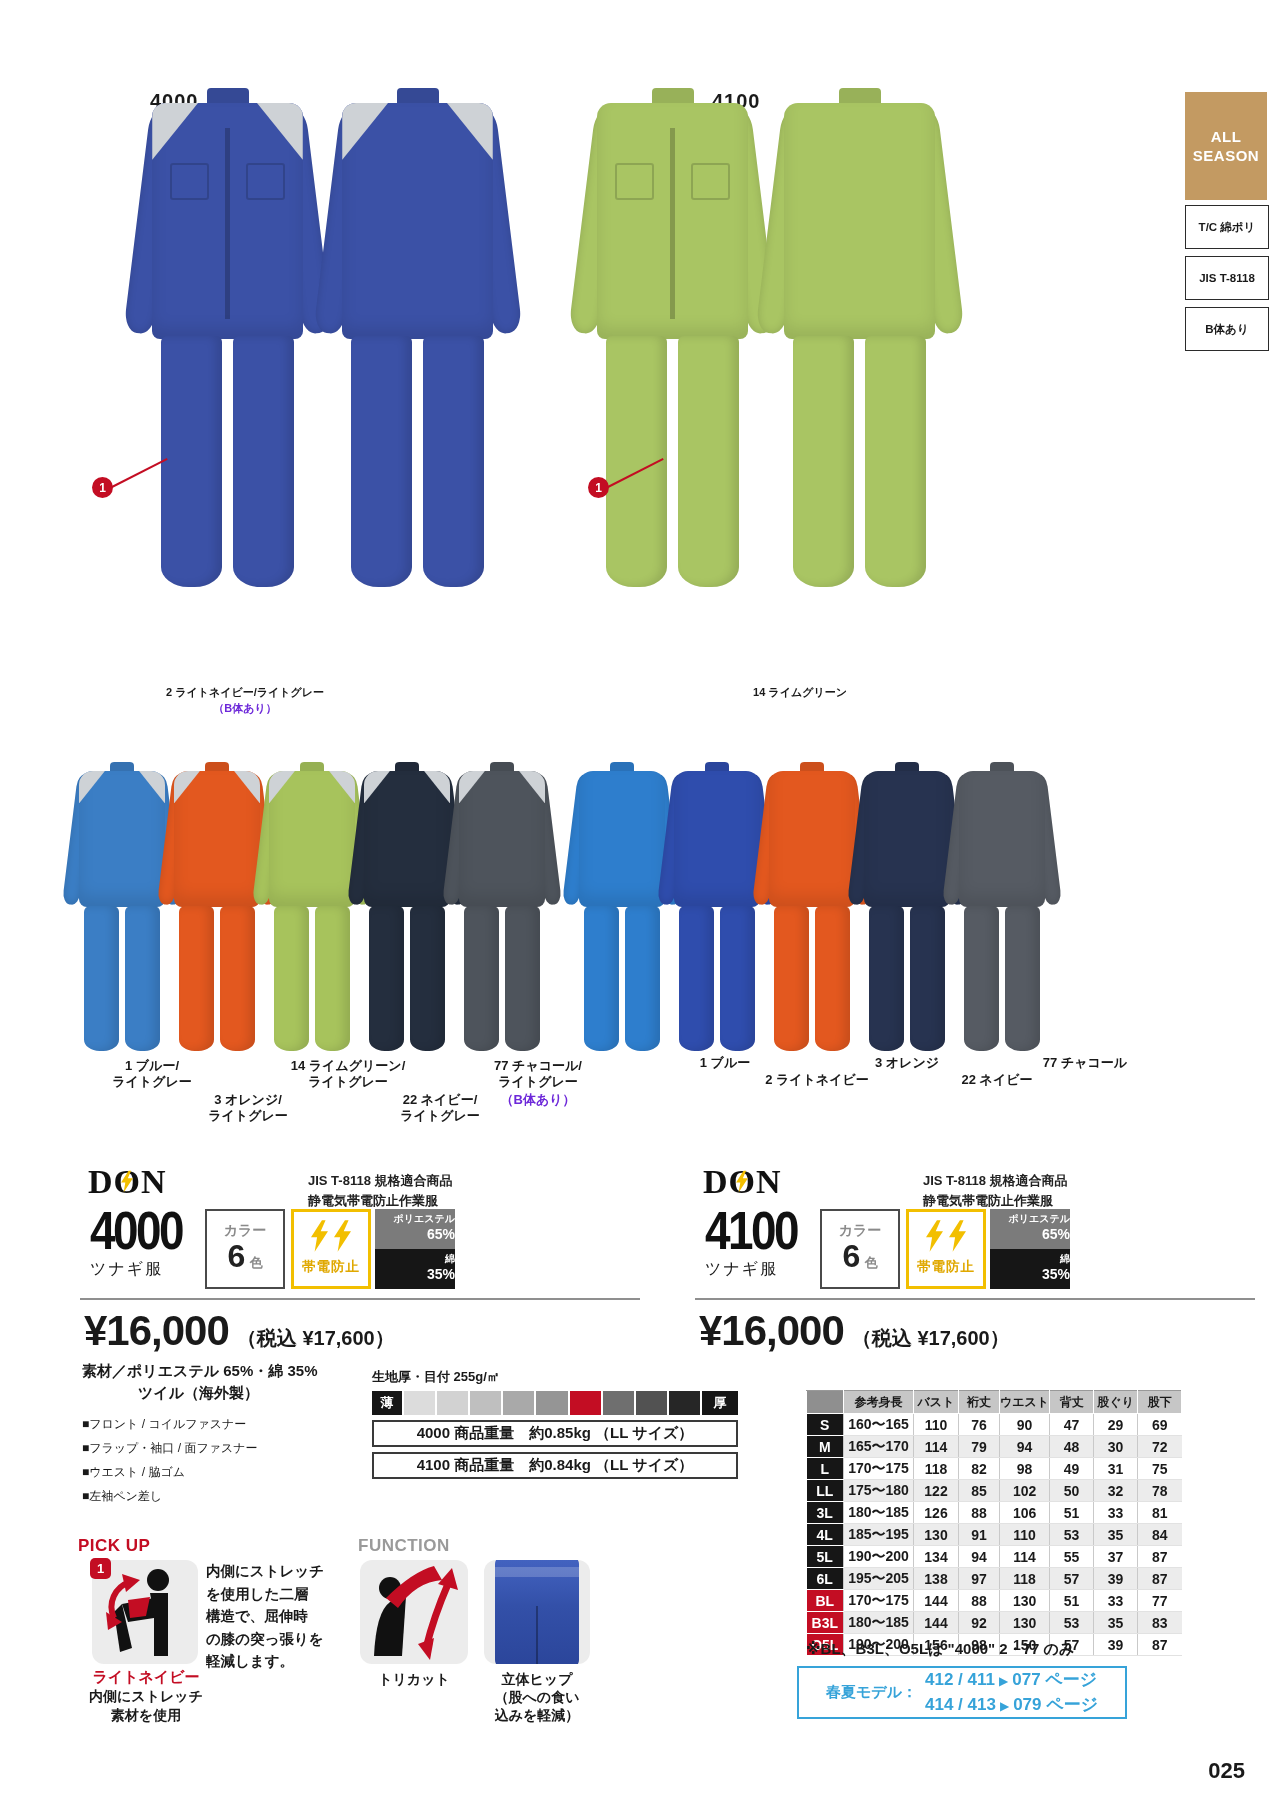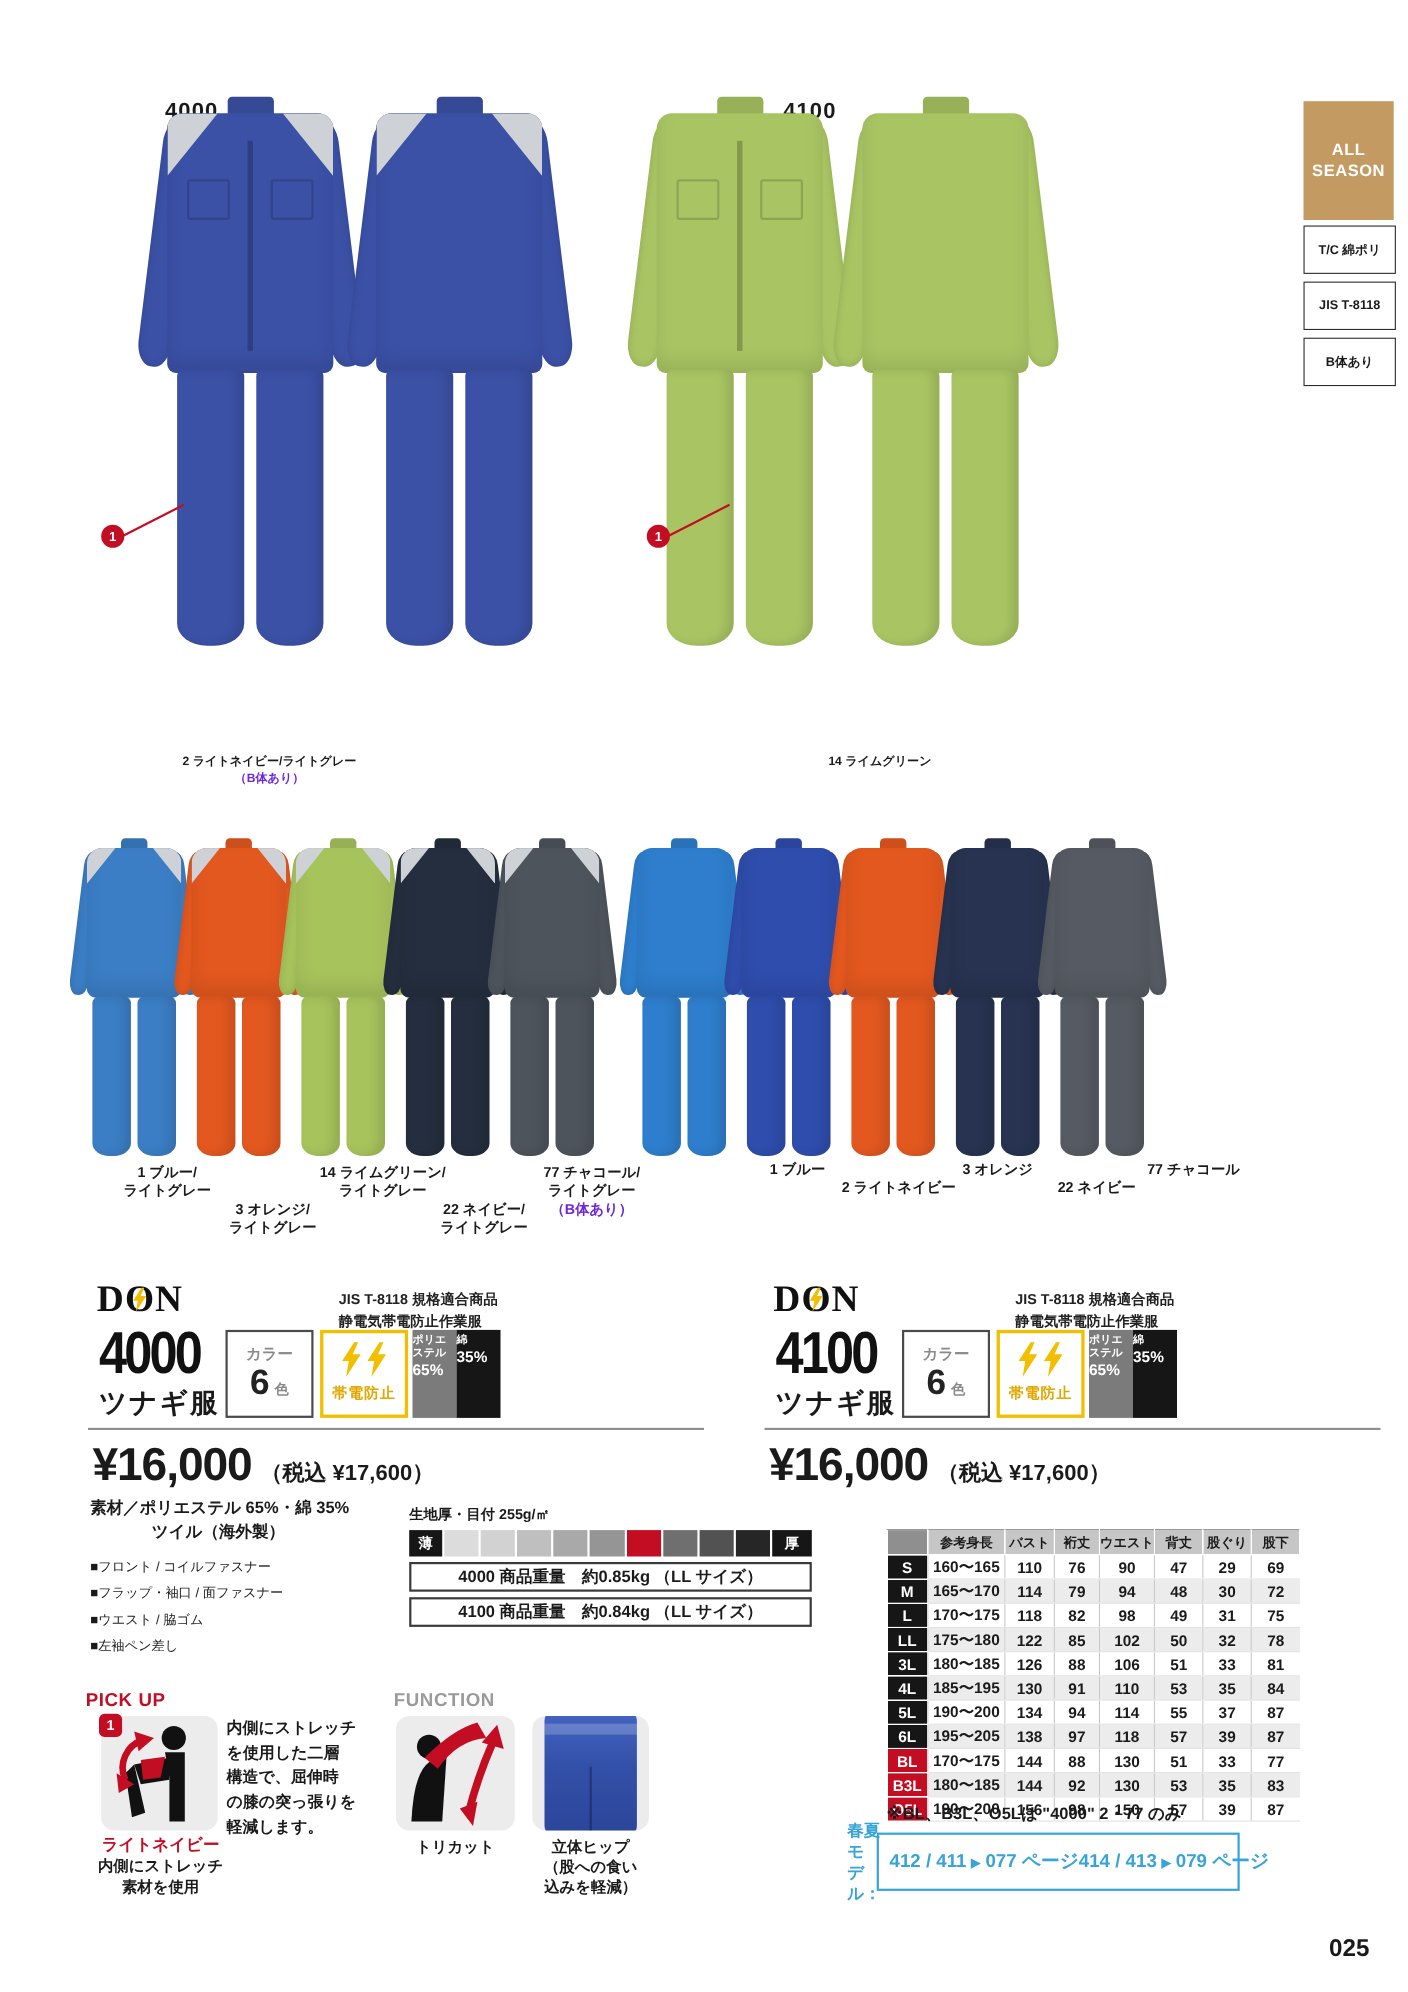--- a/index.html
+++ b/index.html
@@ -46,30 +46,30 @@
 
   
   .info{position:absolute;width:560px;height:185px}
   .don{position:absolute;left:8px;top:-2px;font-family:"Liberation Serif","DejaVu Serif",serif;
        font-weight:700;font-size:34px;color:#111;letter-spacing:1px}
   .don .o{position:relative;display:inline-block}
   .don .o svg{position:absolute;left:50%;top:50%;transform:translate(-50%,-52%)}
   .jis{position:absolute;left:228px;top:6px;font-size:13px;font-weight:700;color:#222;line-height:1.5;white-space:nowrap}
   .big-code{position:absolute;left:10px;top:38px;font-size:54px;font-weight:800;letter-spacing:-3px;color:#111;
        line-height:1;transform:scale(.85,1);transform-origin:0 0}
-  .category{position:absolute;left:10px;top:94px;font-size:25px;font-weight:700;letter-spacing:2px}
+  .category{position:absolute;left:10px;top:94px;font-size:16px;font-weight:400;letter-spacing:2px}
   .sq{position:absolute;top:44px;width:80px;height:80px;box-sizing:border-box}
   .color-box{border:2px solid #4a4a4a;text-align:center}
   .color-box .lbl{font-size:14px;color:#8a8a8a;font-weight:700;margin-top:11px}
   .color-box .cnt{font-size:32px;font-weight:800;color:#222;line-height:1.05}
   .color-box .unit{font-size:13px;color:#8a8a8a;font-weight:700}
   .anti-box{border:3px solid #f2bf00;text-align:center;padding-top:7px}
   .anti-box .bolts{display:flex;justify-content:center;gap:6px}
   .anti-box .lbl{color:#e0a800;font-weight:800;font-size:13.5px;letter-spacing:1px;margin-top:5px}
-  .mat-box{display:flex;flex-direction:row;text-align:left;color:#fff}
+  .mat-box{display:flex;flex-direction:column;text-align:right;color:#fff}
   .mat-top{flex:1;background:#7b7b7b;padding-top:4px}
   .mat-bottom{flex:1;background:#161616;padding-top:4px}
   .mat-box .s{font-size:10px;font-weight:700;display:block;line-height:1.2}
   .mat-box .v{font-size:14px;font-weight:800;line-height:1.2}
   .divider{position:absolute;left:0;top:133px;width:560px;height:2px;background:#8f8f8f}
   .price{position:absolute;left:4px;top:142px;white-space:nowrap}
   .price .main{font-size:42px;font-weight:800;letter-spacing:-1px}
   .price .tax{font-size:20px;font-weight:700;margin-left:8px}
 
   
@@ -116,21 +116,21 @@
   .size-table tbody th{background:#161616;color:#fff;font-size:14px;height:21px;border-bottom:1px solid #fff}
   .size-table tbody tr.red-size th{background:#c30d23}
   .size-table tbody td{font-size:14px;border-left:1px solid #c9c9c9;border-bottom:1px solid #e2e2e2}
   .size-table tbody tr:nth-child(even) td{background:#ececec}
   .size-table tbody tr:nth-child(odd) td{background:#ffffff}
   .footnote{position:absolute;left:806px;top:1640px;font-size:15px;font-weight:700;white-space:nowrap}
 
   .spring{position:absolute;left:797px;top:1666px;width:330px;height:53px;border:2px solid #36a3d9;
           box-sizing:border-box;display:flex;align-items:center;justify-content:center;gap:8px;color:#36a3d9}
   .spring .lab{font-size:15px;font-weight:700}
-  .spring .lines{display:flex;flex-direction:row;line-height:23px}
+  .spring .lines{display:flex;flex-direction:column;line-height:23px}
   .spring .ln{font-size:17px;font-weight:700;white-space:nowrap}
   .spring .ar{font-size:12px;margin:0 4px}
 
   .page-num{position:absolute;left:1140px;top:1758px;width:105px;text-align:right;font-size:22px;font-weight:800}
 </style>
 </head>
 <body>
 
 <div id="page">
 

